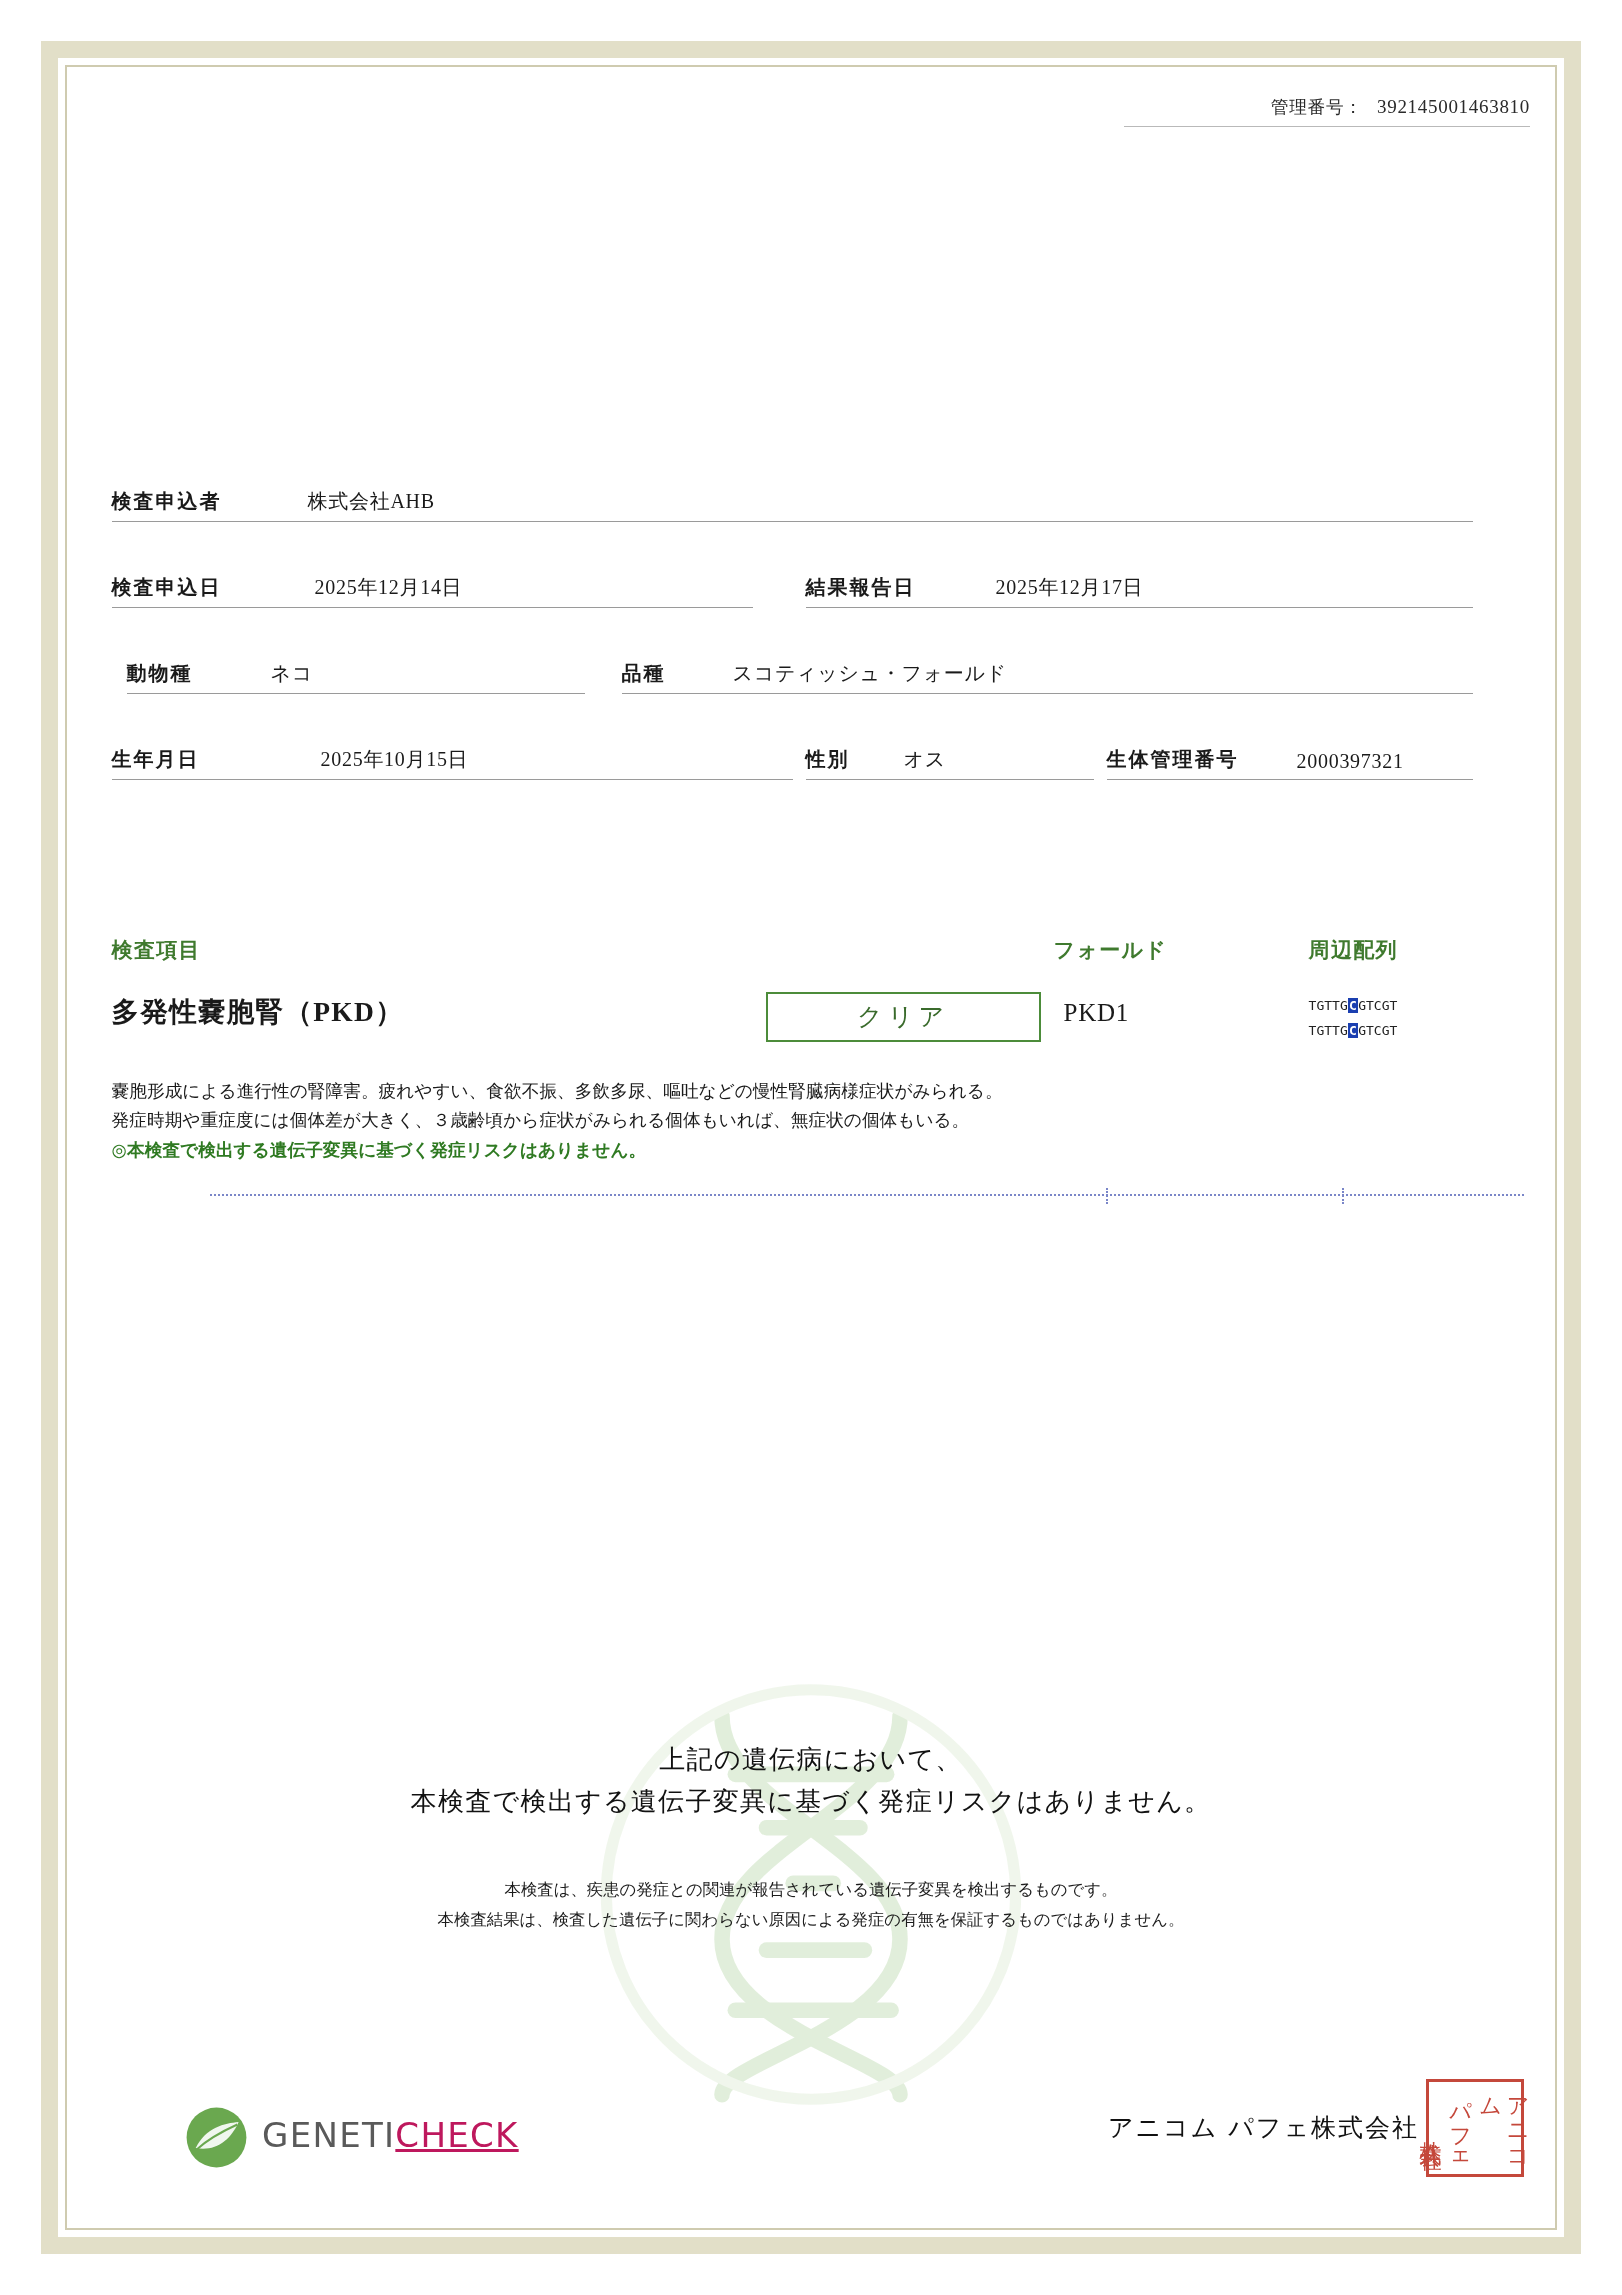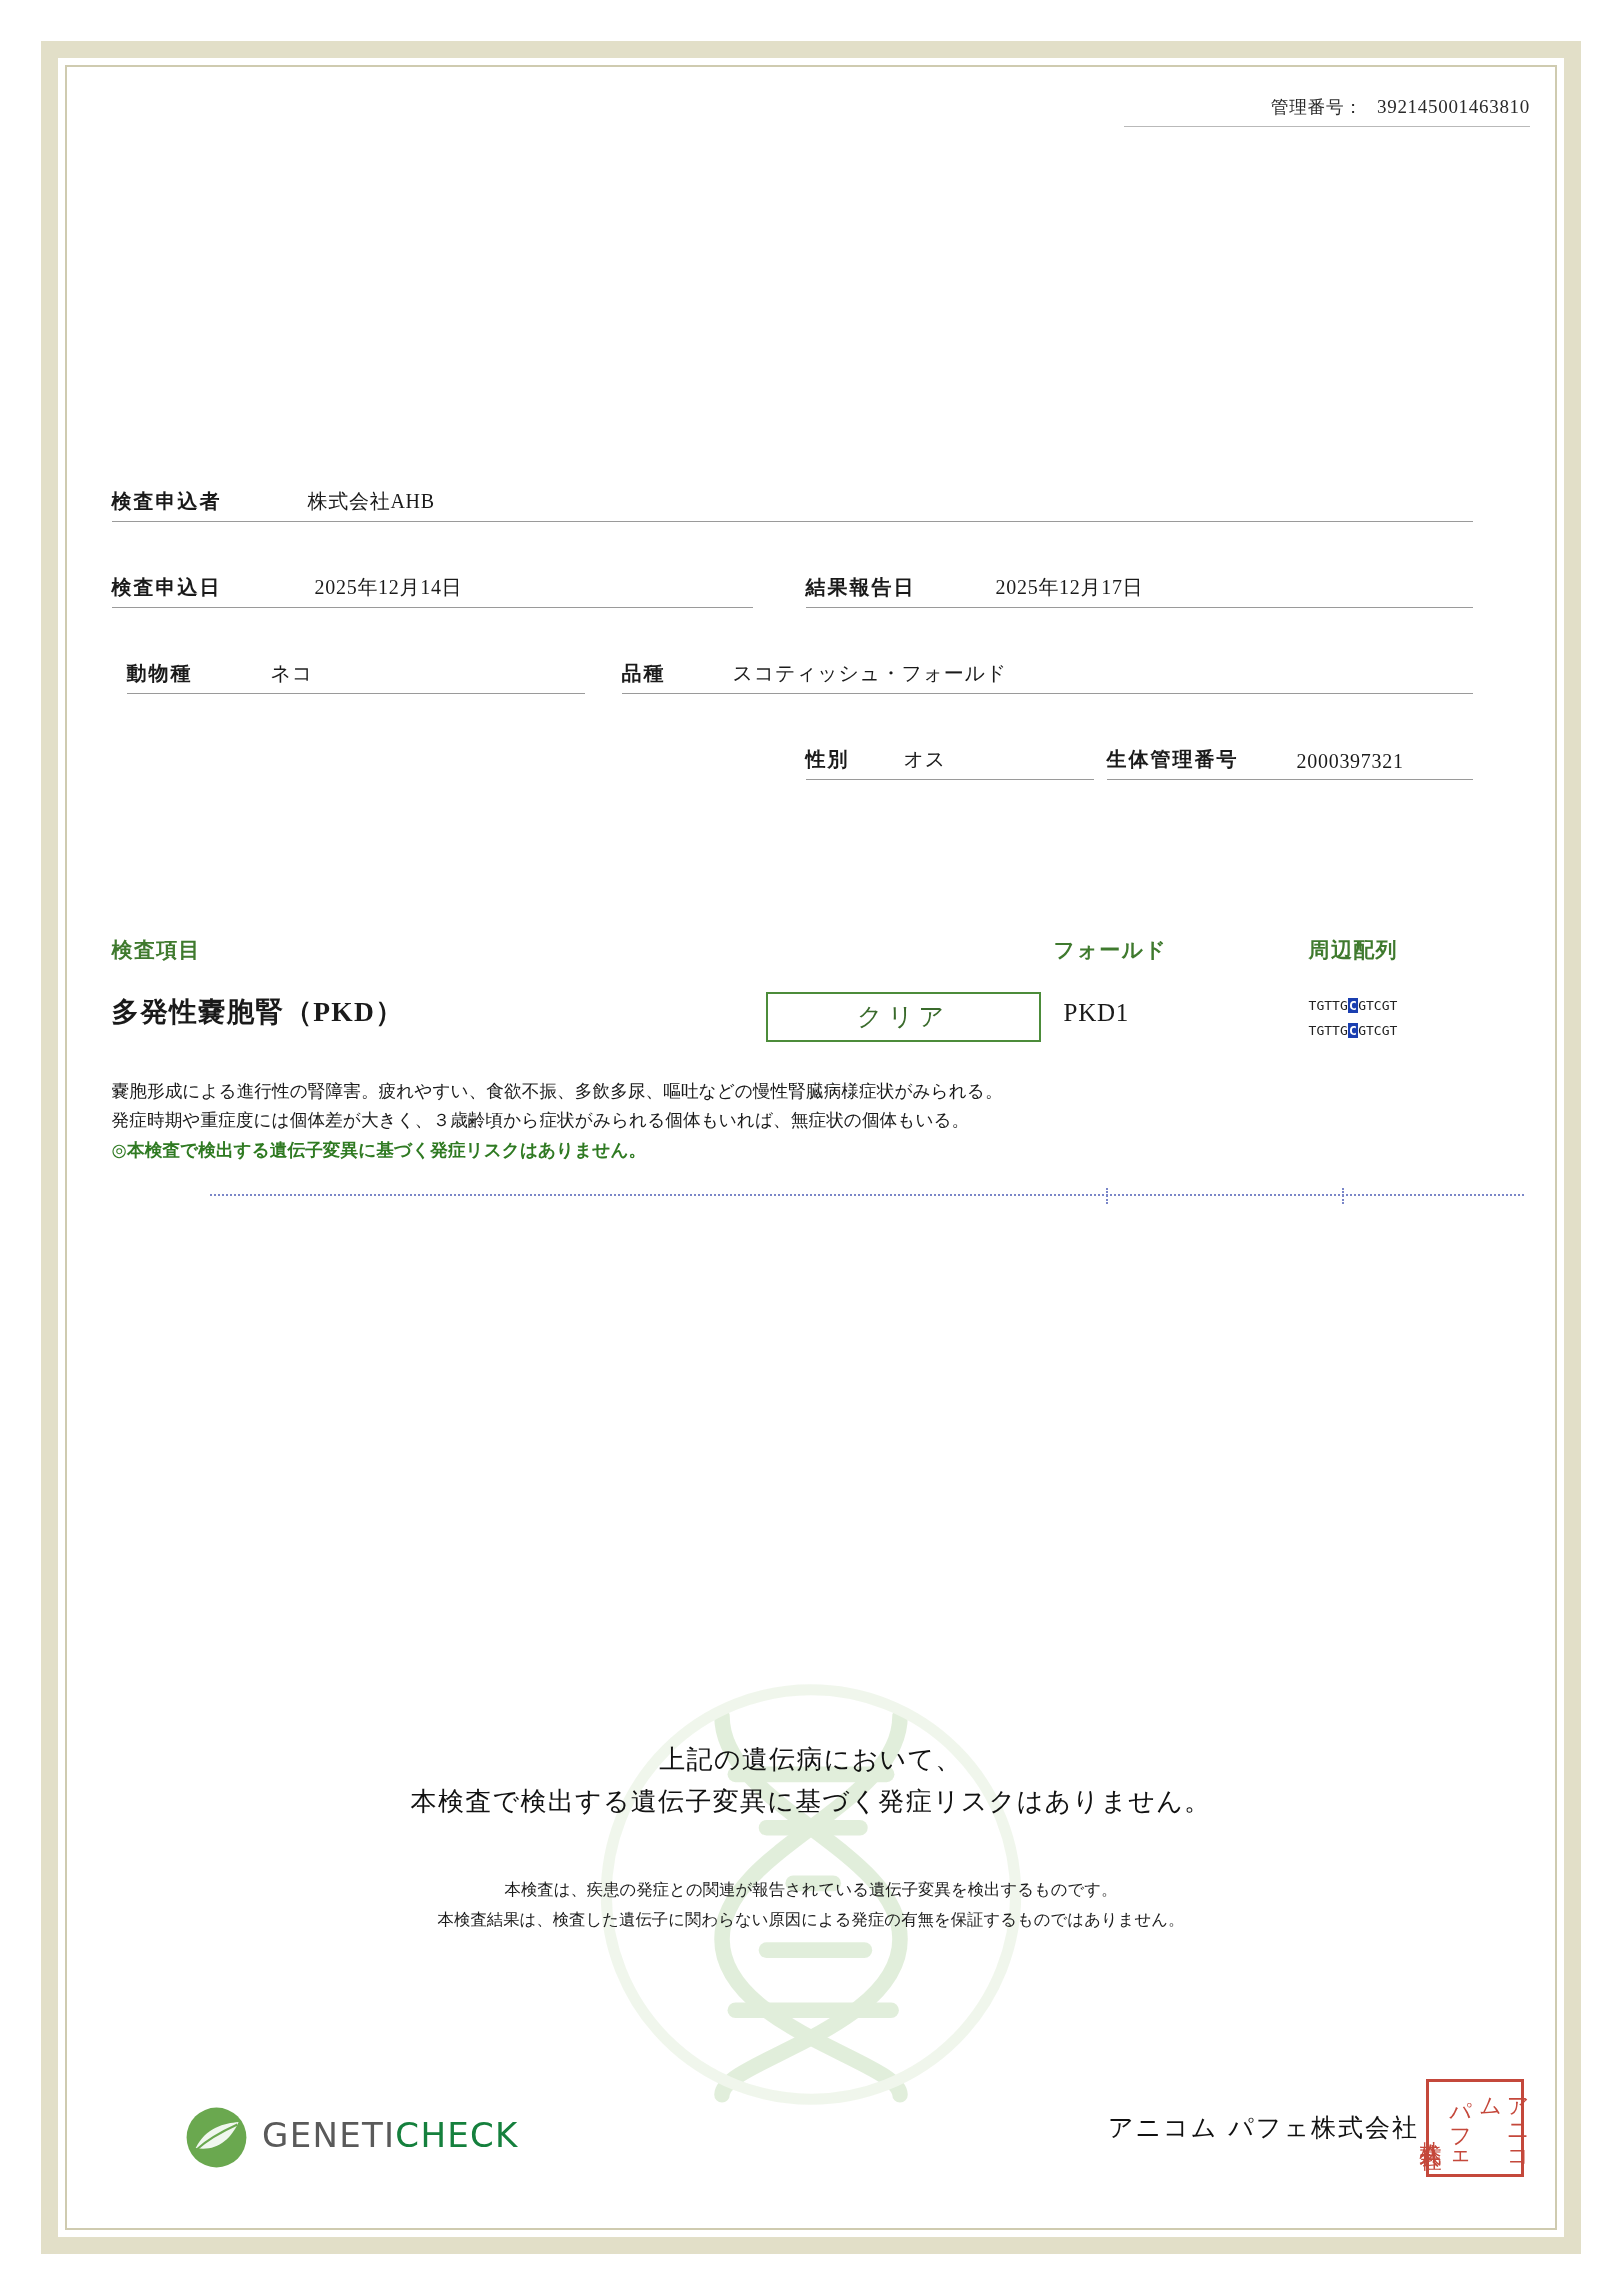--- a/index.html
+++ b/index.html
@@ -282,21 +282,21 @@
   .logo-text {
     position: absolute;
     left: 157px;
     top: 17px;
     font-family: "DejaVu Sans", "Liberation Sans", sans-serif;
     font-size: 34px;
     letter-spacing: 1.3px;
     color: #4a4a4a;
   }
   .logo-text .a { color: #5a5a5a; }
-  .logo-text .b { color: #15803d; }
+  .logo-text .b { color: #be185d; text-decoration: underline; }
 
   .company {
     position: absolute;
     right: 111px;
     bottom: 59px;
     font-size: 25px;
     letter-spacing: 2px;
     font-family: "DejaVu Serif", "Liberation Serif", serif;
     color: #111;
     white-space: nowrap;
@@ -365,20 +365,24 @@
           <span class="lbl">動物種</span>
           <span class="val" style="left:144px;">ネコ</span>
         </div>
         <div class="fld" style="left:510px; width:851px;">
           <span class="lbl">品種</span>
           <span class="val" style="left:111px;">スコティッシュ・フォールド</span>
         </div>
       </div>
 
       <div class="info-row">
+        <div class="fld" style="left:0; width:681px;">
+          <span class="lbl">生年月日</span>
+          <span class="val" style="left:209px;">2025年10月15日</span>
+        </div>
         <div class="fld" style="left:694px; width:288px;">
           <span class="lbl">性別</span>
           <span class="val" style="left:98px;">オス</span>
         </div>
         <div class="fld" style="left:995px; width:366px;">
           <span class="lbl">生体管理番号</span>
           <span class="val" style="left:190px;">2000397321</span>
         </div>
       </div>
 

